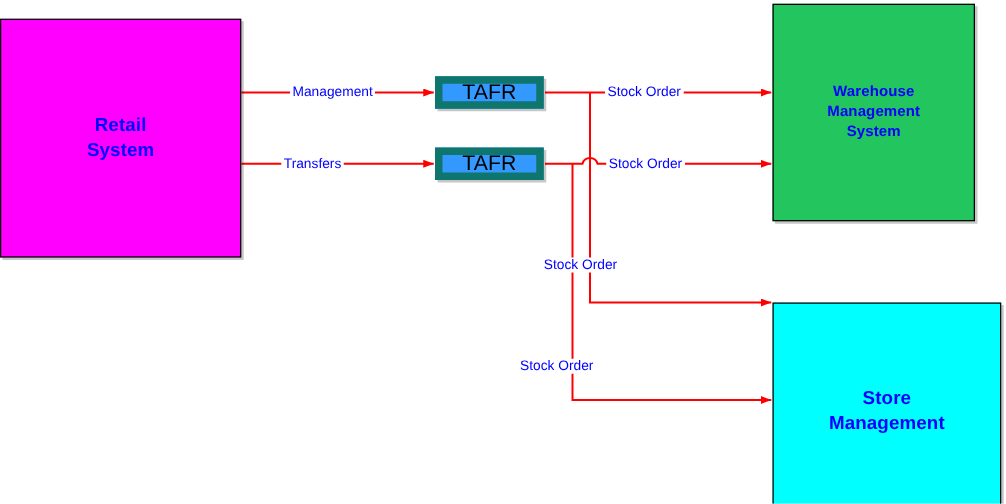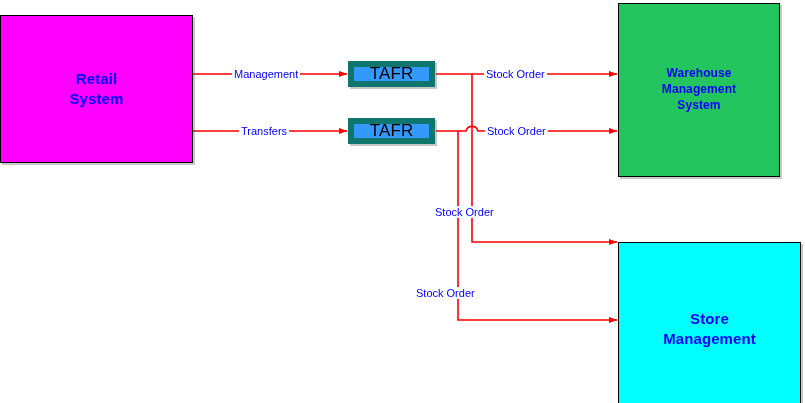--- a/index.html
+++ b/index.html
@@ -31,21 +31,21 @@
     text-align:center;
     color:#0000ff;
     font-weight:bold;
     line-height:1.32;
     letter-spacing:.1px;
   }
   .node-shadow{
     box-shadow:2px 2px 0 rgba(0,0,0,.22);
   }
   #node-rms{
-    left:0px; top:15px; width:193px; height:148px;
+    left:0px; top:15px; width:193px; height:191px;
     background:#ff00ff;
     font-size:15px;
   }
   #node-wms{
     left:618px; top:3px; width:162px; height:174px;
     background:#22c55e;
     font-size:12px;
   }
   #node-sim{
     left:618px; top:242px; width:183px; height:174px;
@@ -65,21 +65,21 @@
   .edge-label{
     position:absolute;
     color:#0000ff;
     font-size:11px;
     background:#ffffff;
     white-space:nowrap;
     padding:0 2px;
     line-height:12px;
   }
   .lbl-allocations{ left:232px; top:68px; }
-  .lbl-transfers{  left:239px; top:125px; }
+  .lbl-transfers{  left:225px; top:125px; }
   .lbl-so-1{ left:484px; top:68px; }
   .lbl-so-2{ left:485px; top:125px; }
   .lbl-so-3{ left:433px; top:206px; }
   .lbl-so-4{ left:414px; top:287px; }
 </style>
 </head>
 <body>
 
 <div id="canvas">
 

